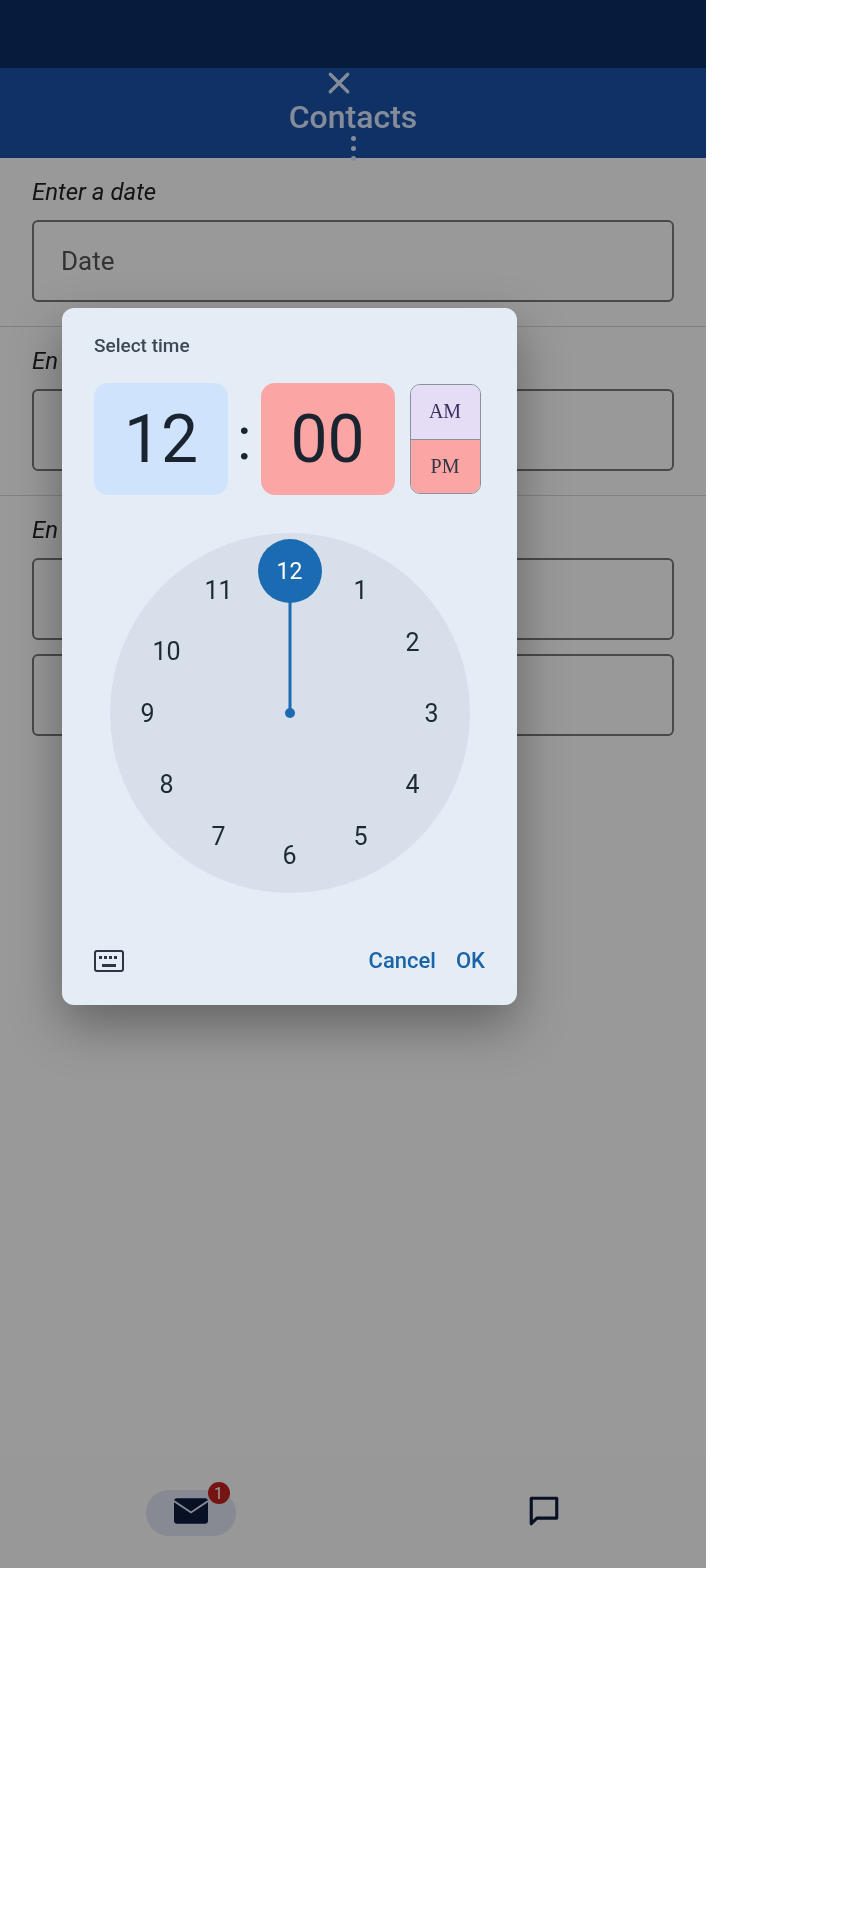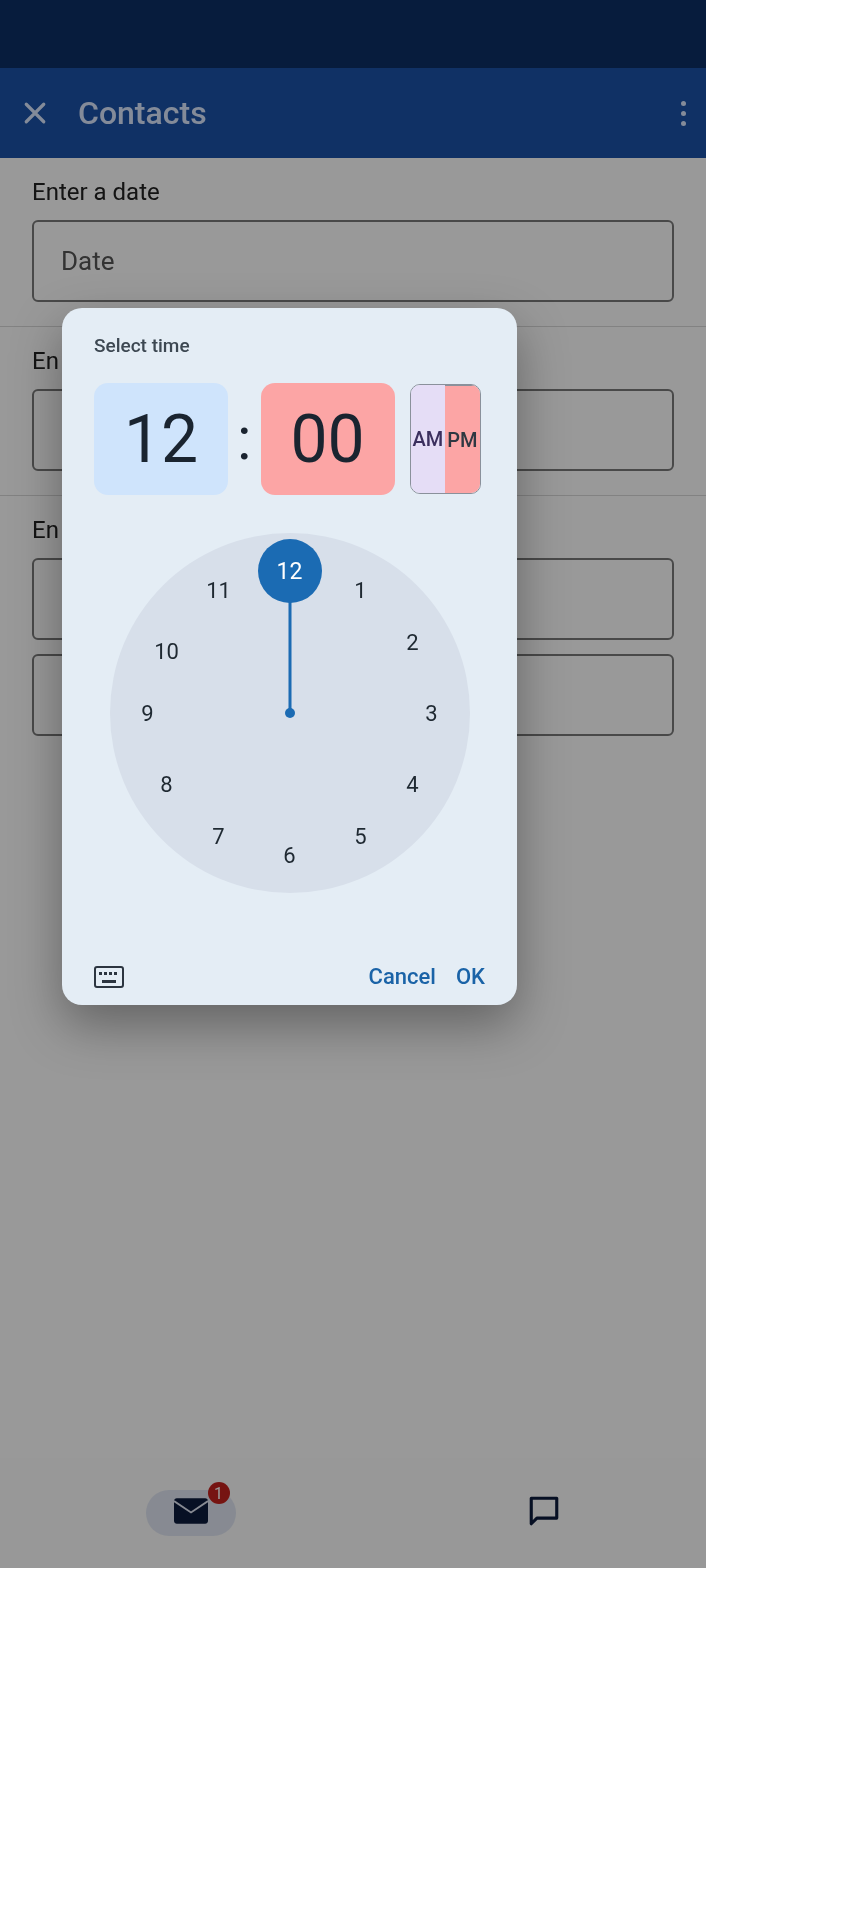--- a/index.html
+++ b/index.html
@@ -3,66 +3,66 @@
 <meta charset="utf-8">
 <style>
   * { box-sizing: border-box; margin: 0; padding: 0; }
   html, body { width: 706px; height: 1568px; overflow: hidden; font-family: Roboto, "Segoe UI", Arial, sans-serif; }
   body { background: #fff; position: relative; }
 
   
   .status-bar { height: 68px; background: #0d2f67; }
 
   
-  .app-bar { background: #1b52a8; color: #e3eeff; height: 90px; display: flex; align-items: center; padding: 0 20px; }
+  .app-bar { background: #1b52a8; color: #e3eeff; height: 90px; display: flex; align-items: center; padding: 0 20px; flex-direction: column; }
   .close-x { width: 30px; height: 30px; display:flex; align-items:center; justify-content:center; margin-right: 28px; }
   .title { font-size: 32px; font-weight: 500; color: #dce8ff; flex: 1; }
   .overflow { font-size: 26px; color: #dce8ff; letter-spacing: 0; line-height: 0; display:flex; flex-direction:column; gap:5px; align-items:center;}
   .overflow .dot { width:5px;height:5px;border-radius:50%;background:#dce8ff;}
 
   
   .page { background:#fff; }
   .section { padding: 20px 32px 24px; border-top: 1px solid #d9d9d9; }
   .section:first-of-type { border-top: none; }
-  .field-label { font-size: 24px; color: #222; margin-bottom: 14px; }
+  .field-label { font-size: 24px; color: #222; margin-bottom: 14px; font-style: italic; }
   .input-box { width: 100%; height: 82px; border: 2px solid #7a7a7a; border-radius: 6px; display:flex; align-items:center; padding:0 27px; font-size:26px; color:#555; margin-bottom: 14px;}
   .input-box:last-child{margin-bottom:0;}
 
   
   .nav-bar { position:absolute; bottom:0; left:0; right:0; height:110px; display:flex; align-items:center; justify-content:space-around; background:#fdfdfd; }
   .nav-item { position:relative; }
   .nav-pill { width: 90px; height:46px; border-radius:23px; background:#e1e7f4; display:flex; align-items:center; justify-content:center;}
   .mail-glyph svg { width:34px; height:26px; }
   .badge { position:absolute; top:-8px; right:6px; background:#c5221f; color:#fff; font-size:16px; width:22px; height:22px; border-radius:50%; display:flex; align-items:center; justify-content:center;}
   .chat-glyph svg { width:34px; height:34px; }
 
   
   .scrim { position:absolute; inset:0; background:rgba(0,0,0,0.40); }
 
   
-  .dialog { position:absolute; left:62px; top:308px; width:455px; height:697px; background:#e4edf5; border-radius:20px; box-shadow:0 20px 50px rgba(0,0,0,.35); padding:26px 32px 16px; display:flex; flex-direction:column; }
+  .dialog { position:absolute; left:62px; top:308px; width:455px; height:697px; background:#e4edf5; border-radius:12px; box-shadow:0 20px 50px rgba(0,0,0,.35); padding:26px 32px 32px; display:flex; flex-direction:column; }
   .dialog-title { font-size:19px; color:#3d4852; font-weight:500; margin-bottom:26px; }
 
   .time-row { display:flex; align-items:center; gap:9px; margin-bottom:38px;}
   .time-box { width:134px; height:112px; border-radius:14px; display:flex; align-items:center; justify-content:center; font-size:66px; font-weight:400; color:#1a2430;}
   .time-box.selected { background:#cfe4fc; }
   .time-box.unselected { background:#fca5a5; }
   .colon { font-size:60px; color:#1a2430; line-height:1; }
 
-  .ampm { width:71px; height:110px; border:1px solid #8a919b; border-radius:10px; overflow:hidden; display:flex; flex-direction:row; margin-left:6px;}
+  .ampm { width:71px; height:110px; border:1px solid #8a919b; border-radius:10px; overflow:hidden; display:flex; flex-direction:column; margin-left:6px;font-family:Liberation Serif, serif;}
   .ampm div { flex:1; display:flex; align-items:center; justify-content:center; font-size:20px; font-weight:500; }
   .ampm .sel { background:#e5ddf6; color:#3b2f5e; }
   .ampm .uns { background:#fca5a5; color:#2f3842; border-top:1px solid #8a919b; }
 
   .clock-wrap { flex:1; display:flex; align-items:flex-start; justify-content:center; }
   .clock { width:360px; height:360px; border-radius:50%; background:#d7dfea; position:relative; }
   .clock-center { position:absolute; left:50%; top:50%; width:10px; height:10px; margin-left:-5px; margin-top:-5px; border-radius:50%; background:#1b6bb3; }
   .hand { position:absolute; left:50%; top:50%; width:3px; height:142px; background:#1b6bb3; transform-origin: top center; transform: translate(-50%,0) rotate(180deg);}
   .sel-circle { position:absolute; width:64px; height:64px; border-radius:50%; background:#1b6bb3; color:#fff; display:flex; align-items:center; justify-content:center; font-size:23px; }
-  .hour-num { position:absolute; font-size:22px; color:#1f2932; transform:translate(-50%,-50%);}
+  .hour-num { position:absolute; font-size:25px; color:#1f2932; transform:translate(-50%,-50%);}
 
   .dialog-actions { display:flex; align-items:center; margin-top:10px; }
   .kbd-icon { width:30px; height:22px; }
   .actions-right { margin-left:auto; display:flex; gap:20px; }
   .txt-btn { font-size:22px; font-weight:500; color:#1a63a7; } 
   .h1{left:251px;top:57px;}
   .h2{left:303px;top:109px;}
   .h3{left:322px;top:180px;}
   .h4{left:303px;top:251px;}
   .h5{left:251px;top:303px;}

